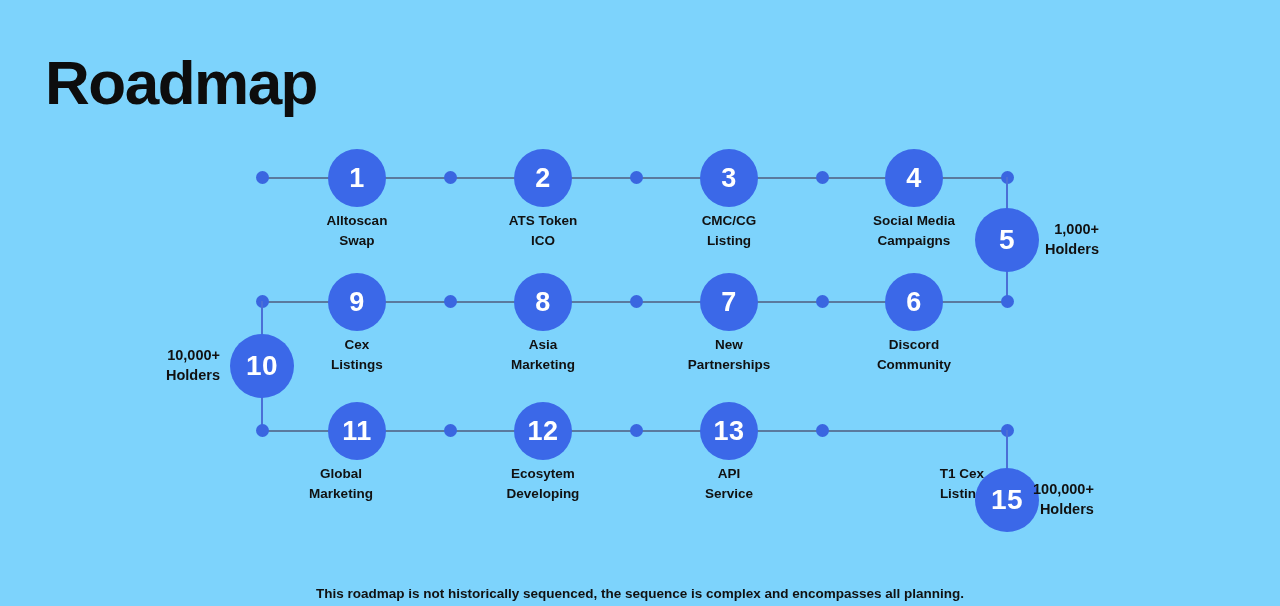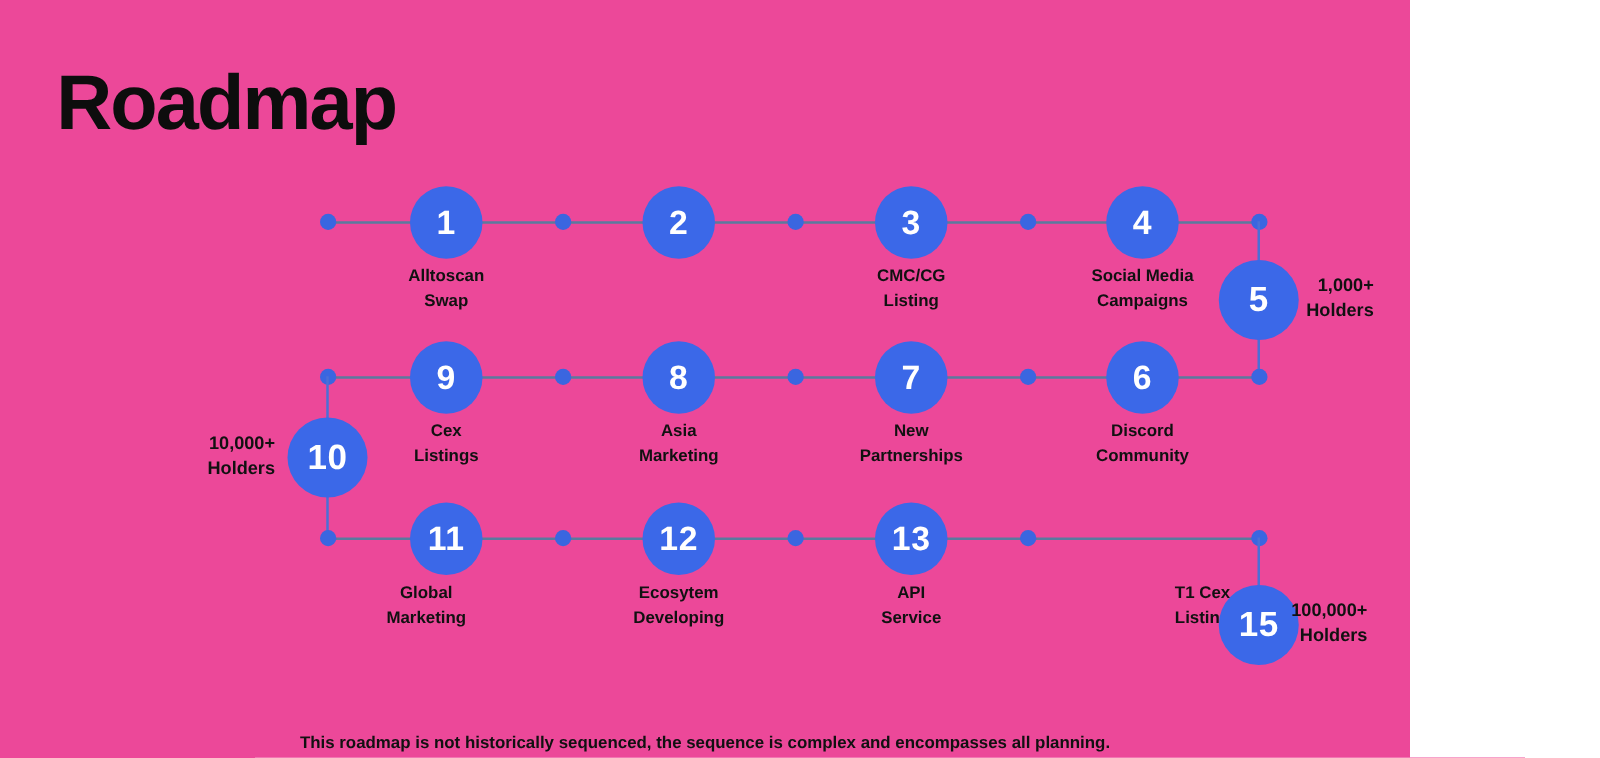--- a/index.html
+++ b/index.html
@@ -8,23 +8,23 @@
   }
   body {
     width: 1280px;
     height: 606px;
     background: #ffffff;
     font-family: "Liberation Sans", sans-serif;
     overflow: hidden;
   }
   #canvas {
     position: relative;
-    width: 1128px;
+    width: 1280px;
     height: 606px;
-    background: #ec4899;
+    background: #7dd3fc;
   }
 
   
   .page-title {
     position: absolute;
     left: 45px;
     top: 52px;
     font-size: 62px;
     font-weight: 700;
     letter-spacing: -1.5px;
@@ -132,20 +132,22 @@
   <div class="dot" style="left:816px; top:171px;"></div>
   <div class="dot" style="left:1001px; top:171px;"></div>
 
   <div class="node step" style="left:328px; top:149px;">1</div>
   <div class="node step" style="left:514px; top:149px;">2</div>
   <div class="node step" style="left:700px; top:149px;">3</div>
   <div class="node step" style="left:885px; top:149px;">4</div>
 
   <div class="caption" style="left:272px; top:211px;">Alltoscan
 Swap</div>
+  <div class="caption" style="left:458px; top:211px;">ATS Token
+ICO</div>
   <div class="caption" style="left:644px; top:211px;">CMC/CG
 Listing</div>
   <div class="caption" style="left:829px; top:211px;">Social Media
 Campaigns</div>
 
   <div class="vline" style="left:1006px; top:177px; height:125px;"></div>
 
   <div class="node milestone" style="left:975px; top:208px;">5</div>
   <div class="milestone-label right" style="left:1045px; top:219px;">1,000+
 Holders</div>

